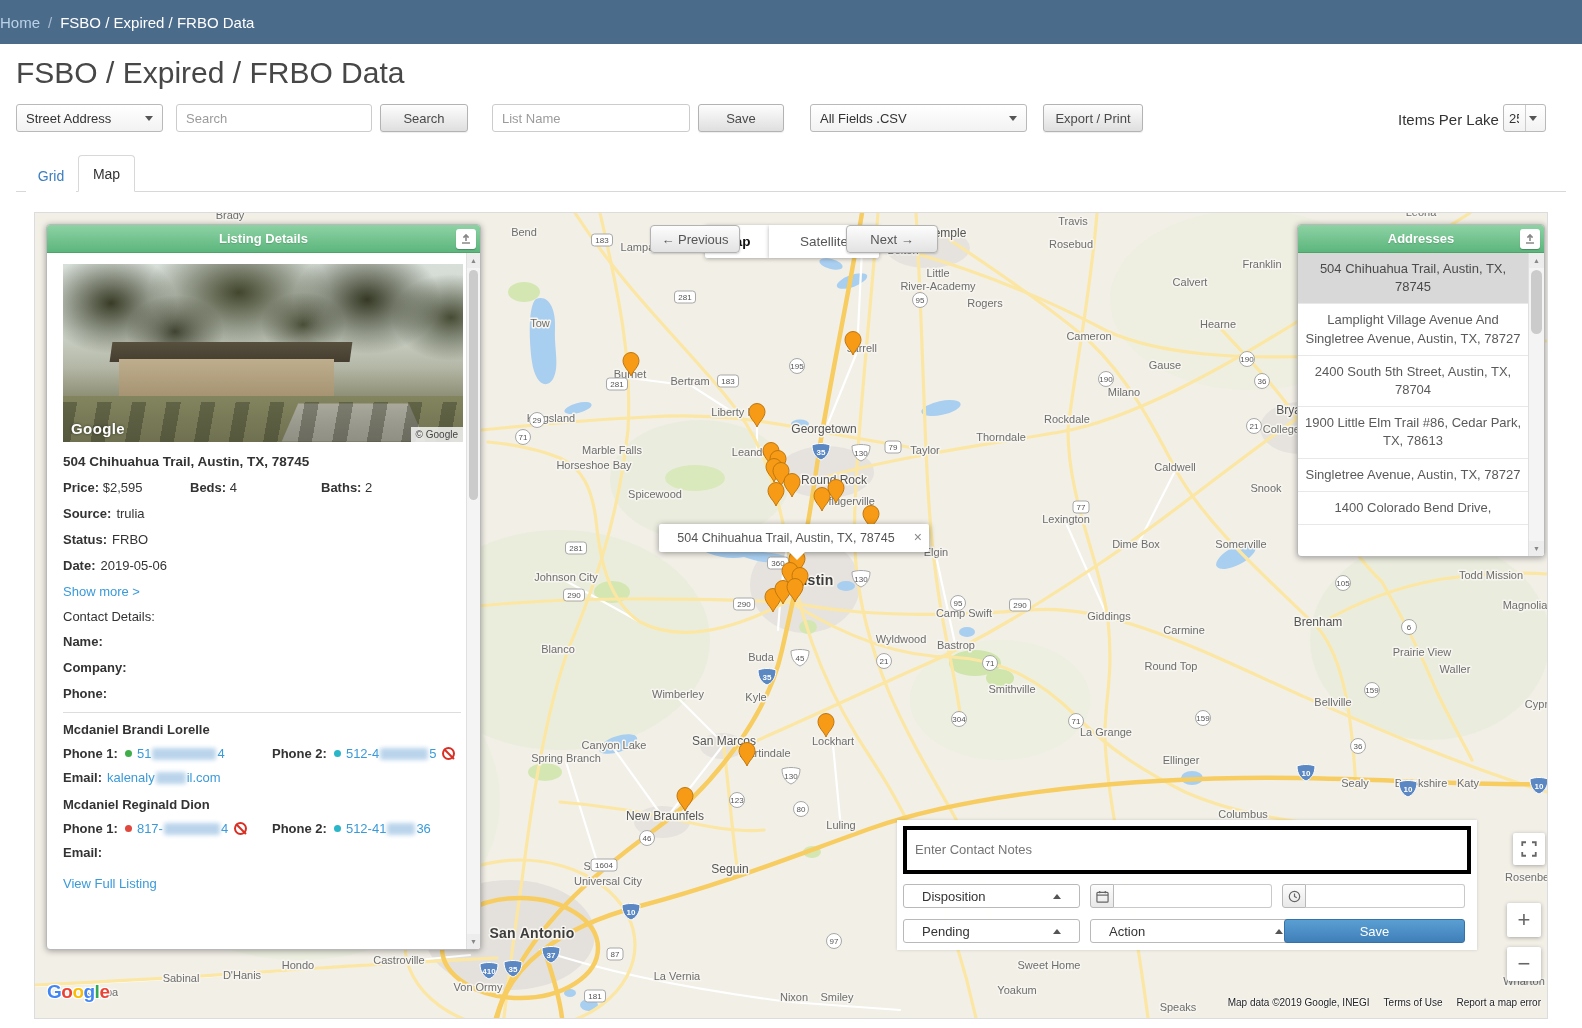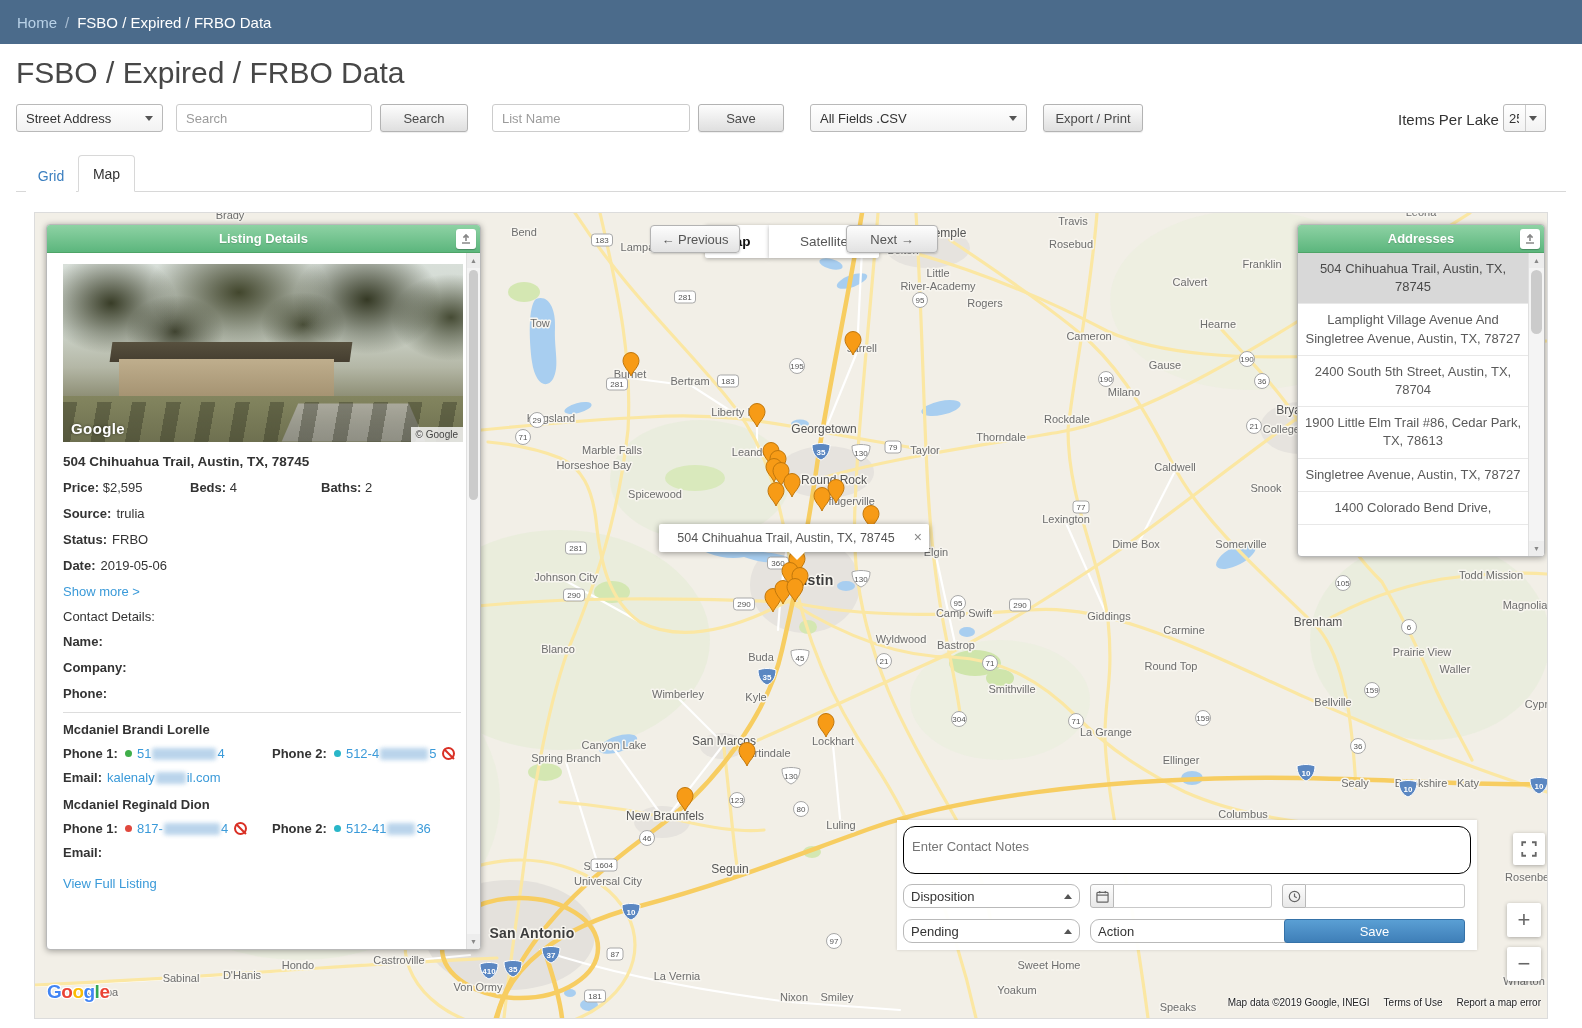--- a/index.html
+++ b/index.html
@@ -1,20 +1,20 @@
 <!DOCTYPE html>
 <html><head>
 <meta charset="utf-8">
 <style>
   html,body{margin:0;padding:0;background:#fff}
   *{box-sizing:border-box}
   .app{position:relative;width:1582px;height:1028px;overflow:hidden;background:#fff;font-family:"Liberation Sans",sans-serif}
 
   
-  .crumb{position:absolute;top:0;left:0;width:100%;height:44px;background:#4b6b8b;display:flex;align-items:center;padding-left:17px;font-size:15px}
+  .crumb{position:absolute;top:0;left:0;width:100%;height:44px;background:#4b6b8b;display:flex;align-items:center;font-size:15px}
   .crumb .home{color:#b9d2e8;text-decoration:none;cursor:pointer}
   .crumb .sep{color:#a7bcd1;margin:0 8px}
   .crumb .cur{color:#fff}
 
   .page-title{position:absolute;left:16px;top:56px;margin:0;font-size:30px;font-weight:400;color:#474747}
 
   
   .ctl{position:absolute;top:104px;height:28px;font-size:13px}
   .inp{border:1px solid #ccc;border-radius:3px;background:#fff;color:#333;padding:0 9px;font-family:inherit;font-size:13px}
   .inp::placeholder{color:#9b9b9b}
@@ -127,24 +127,24 @@
 
   
   .addresses{left:1262px;top:11px;width:248px;height:333px}
   .alist{position:absolute;top:28px;left:0;right:16px;bottom:0;overflow:hidden}
   .aitem{padding:7px 6px;text-align:center;font-size:13px;color:#5a5a5a;border-bottom:1px solid #e8e8e8;line-height:1.4;cursor:pointer}
   .aitem.sel{background:#d8d8d8;color:#4a4a4a}
   .ascroll{position:absolute;top:28px;right:0;bottom:0;width:16px;background:#f4f4f4;border-left:1px solid #e0e0e0}
 
   
   .nform{position:absolute;left:862px;top:607px;width:580px;height:130px;background:rgba(255,255,255,.97);padding:6px;z-index:9;box-shadow:0 0 3px rgba(0,0,0,.15)}
-  .nta{width:568px;height:48px;border:1px solid #000000;border-radius:12px;padding:12px 8px;font-size:13px;color:#333;resize:none;font-family:inherit;display:block}
+  .nta{width:568px;height:48px;border:4px solid #000000;border-radius:0;padding:12px 8px;font-size:13px;color:#333;resize:none;font-family:inherit;display:block}
   .frow{position:absolute;left:6px;width:568px;height:24px}
   .frow1{top:64px}.frow2{top:99px}
-  .fsel{position:absolute;height:24px;border:1px solid #b9b9b9;border-radius:9px;background:#fff;display:flex;align-items:center;padding:0 7px;font-size:13px;color:#333;cursor:pointer}
+  .fsel{position:absolute;height:24px;border:1px solid #b9b9b9;border-radius:3px;background:#fff;display:flex;align-items:center;padding:0 18px;font-size:13px;color:#333;cursor:pointer}
   .fsel .lbl{flex:1}
   .ficon{position:absolute;width:24px;height:24px;border:1px solid #b9b9b9;border-radius:3px 0 0 3px;background:linear-gradient(#fdfdfd,#e8e8e8);display:flex;align-items:center;justify-content:center;cursor:pointer}
   .finput{position:absolute;height:24px;border:1px solid #c9c9c9;border-left:0;border-radius:0 3px 3px 0;background:#fff}
   .bluebtn{position:absolute;height:24px;background:linear-gradient(#5a9fd4,#3f7fb8);border:1px solid #3572a8;border-radius:3px;color:#fff;display:flex;align-items:center;justify-content:center;font-size:13px;cursor:pointer}
 </style>
 </head>
 <body>
 
 <div class="app">
 

